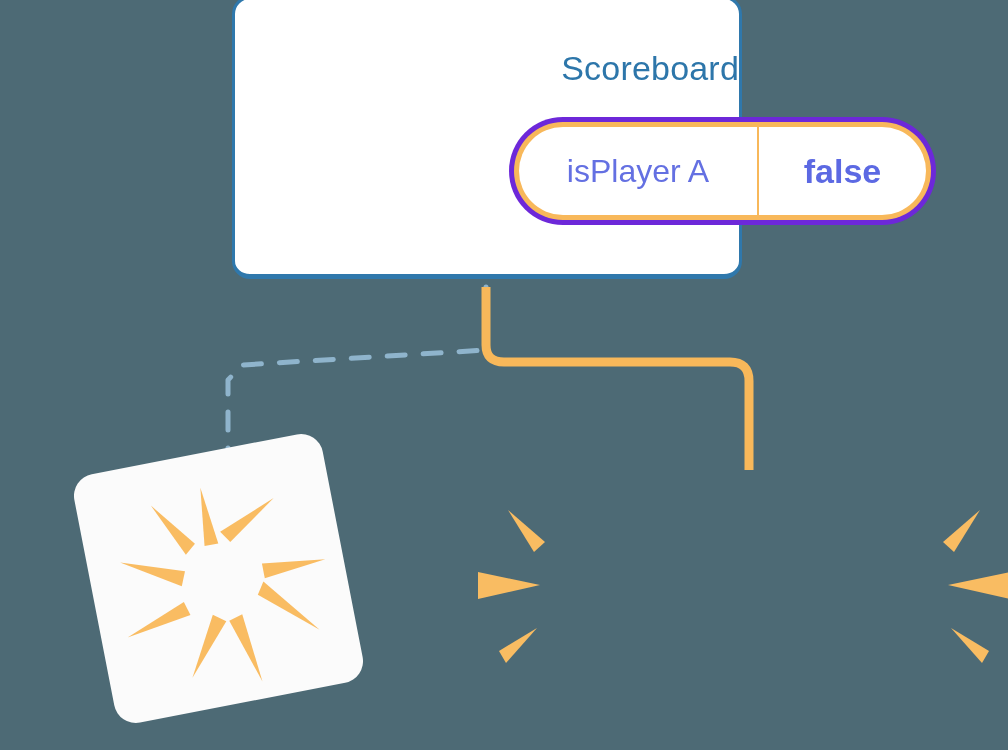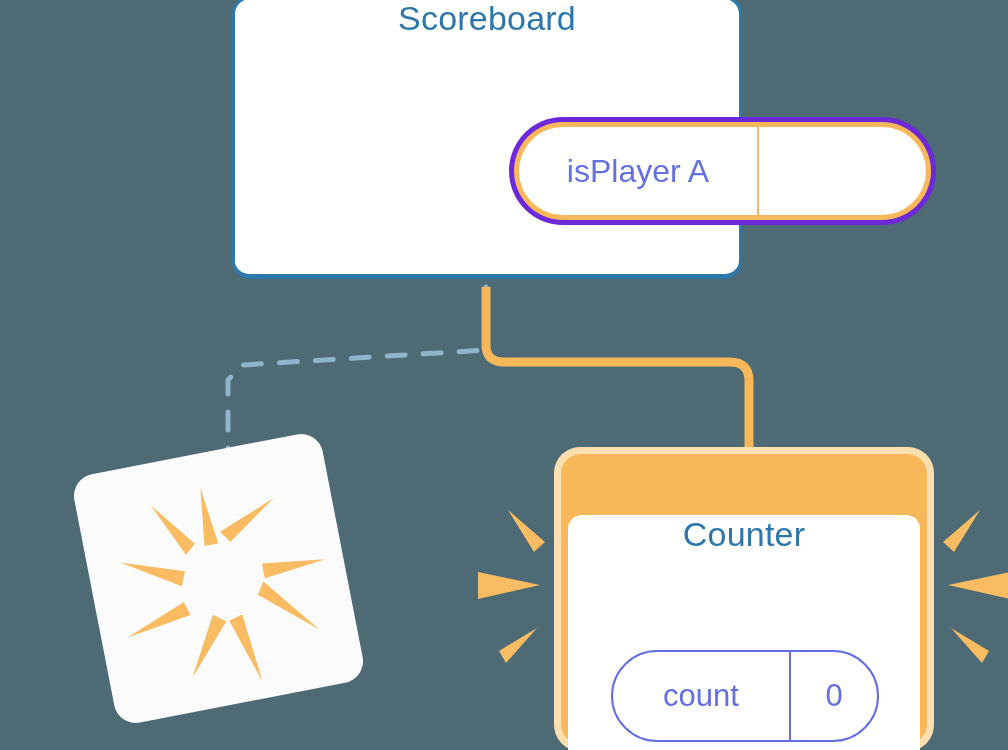--- a/index.html
+++ b/index.html
@@ -38,20 +38,22 @@
     z-index: 5;
   }
   .card-title {
     text-align: center;
     color: #2d76aa;
     font-size: 34px;
     font-weight: 400;
     letter-spacing: 0.2px;
   }
   .card-scoreboard .card-title {
+    margin-top: 50px;
+    text-align: right;
   }
 
   
   .pill-outer {
     position: absolute;
     left: 274px;
     top: 118px;
     width: 427px;
     height: 108px;
     background: #6d28d9;
@@ -199,20 +201,21 @@
     <path d="M 486 287 L 486 345 Q 486 362 504 362 L 730 362 Q 749 362 749 381 L 749 470" fill="none" stroke="#f8b85a" stroke-width="9" stroke-linecap="butt" stroke-linejoin="round"></path>
   </svg>
 
   <div class="card-scoreboard">
     <div class="card-title">Scoreboard</div>
 
     <div class="pill-outer">
       <div class="pill-mid">
         <div class="pill-inner">
           <div class="pill-key">isPlayer A</div>
+          <div class="pill-val">false</div>
         </div>
       </div>
     </div>
   </div>
 
   <div class="sparkle sparkle-big"></div>
   <div class="sparkle sparkle-small"></div>
 
   <div class="card-tilted">
     <svg class="burst-svg" width="253" height="253" viewBox="0 0 253 253">
@@ -239,26 +242,14 @@
   </svg>
 
   <svg class="side-rays" style="left:938px; top:500px;" width="80" height="180" viewBox="0 0 80 180">
     <g fill="#f9bc62">
       <polygon points="42,10 5,42 16,52"></polygon>
       <polygon points="72,72 10,85 72,99"></polygon>
       <polygon points="13,128 44,163 51,151"></polygon>
     </g>
   </svg>
 
-  <div class="card-counter">
-    <div class="card-counter-mid">
-      <div class="card-counter-inner">
-        <div class="card-title">Counter</div>
-
-        <div class="pill-thin">
-          <div class="pill-thin-key">count</div>
-          <div class="pill-thin-val">0</div>
-        </div>
-      </div>
-    </div>
-  </div>
 
 </div>
 
 </body></html>

